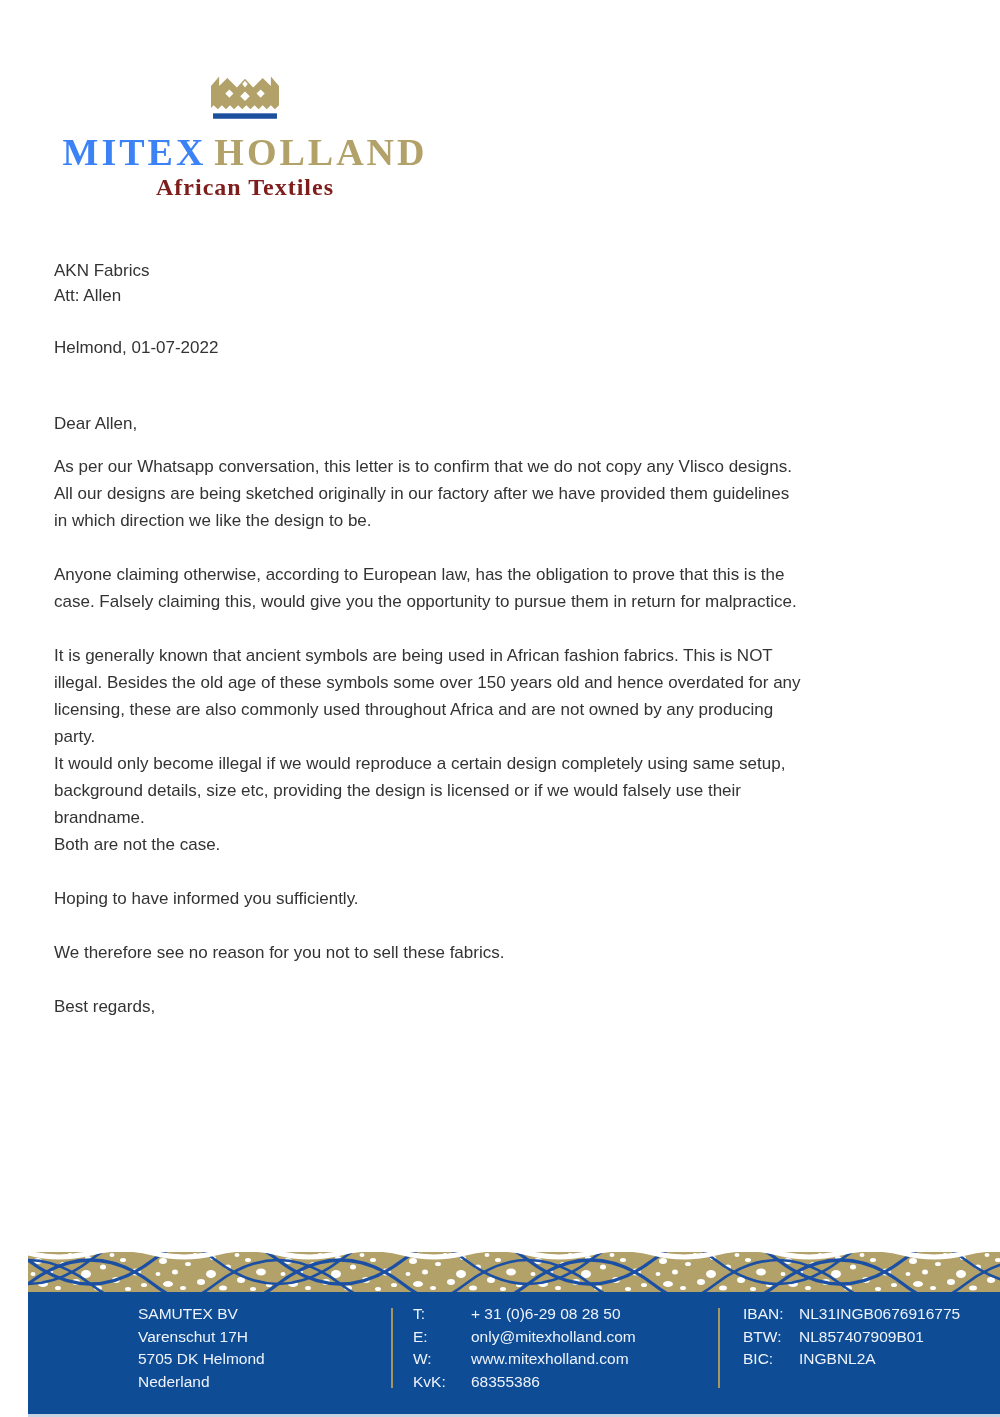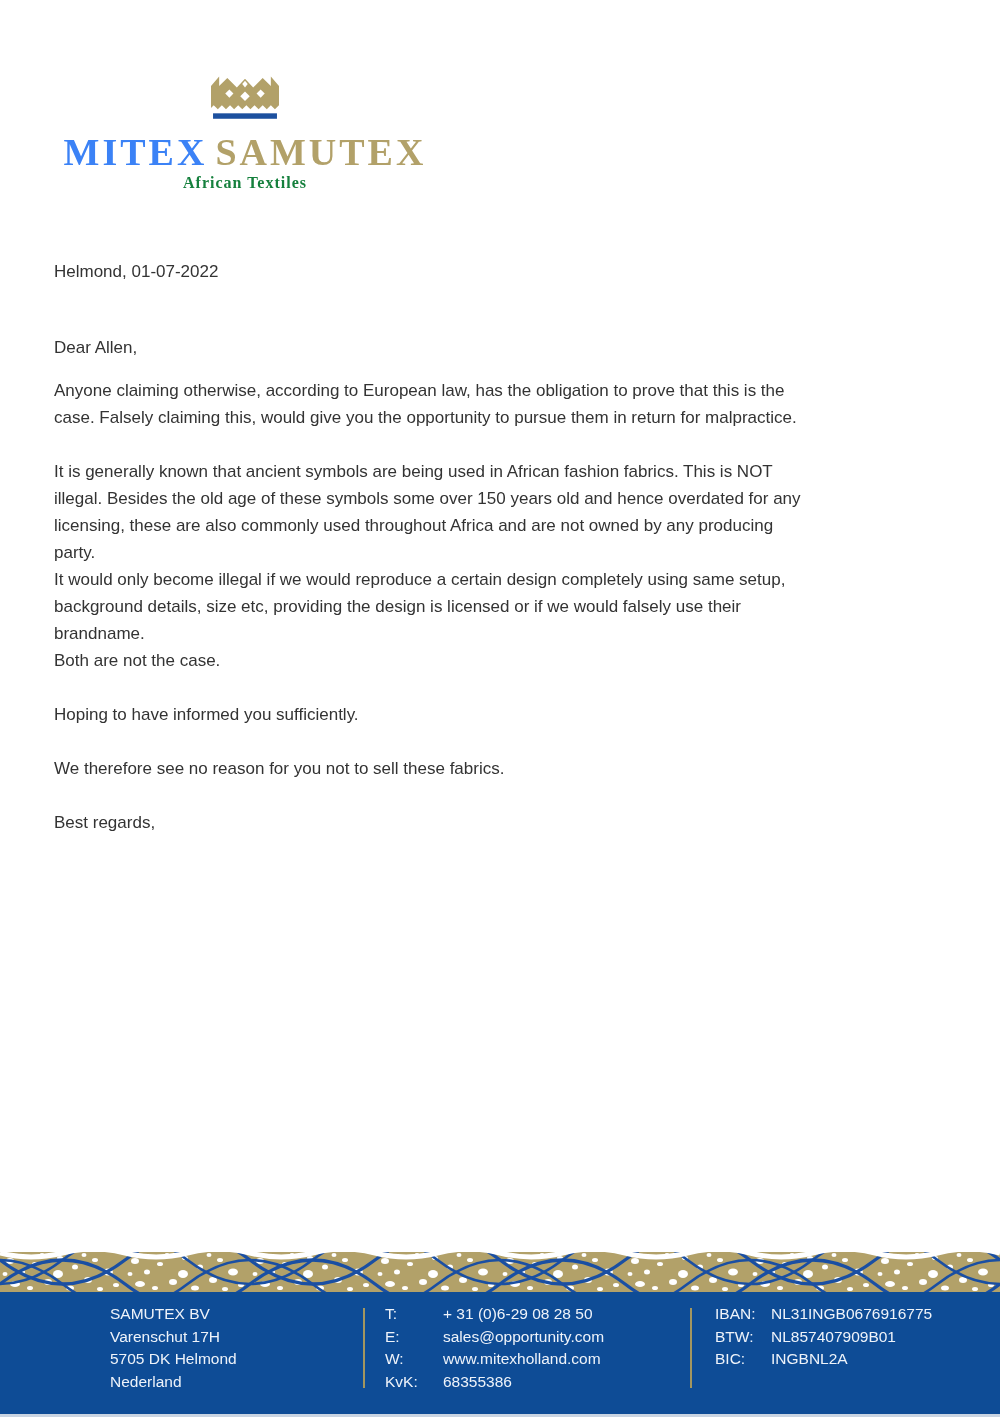--- a/index.html
+++ b/index.html
@@ -16,37 +16,37 @@
   .crown-wrap { display:flex; justify-content:center; margin-bottom:4px; }
   .brand-line {
     font-family:"Liberation Serif", serif;
     font-size:38px; font-weight:700; letter-spacing:3px; white-space:nowrap;
     line-height:40px;
   }
   .brand-primary { color:#3b82f6; }
   .brand-secondary { color:#b2a169; margin-left:8px; }
   .tagline {
     font-family:"Liberation Serif", serif;
-    font-size:16px; font-weight:700; letter-spacing:1px; color:#15803d;
+    font-size:24px; font-weight:700; letter-spacing:1px; color:#7f1d1d;
     margin-top:2px;
   }
   
   .letter {
     position:absolute; left:54px; top:258px; width:870px;
     color:#333333; font-size:17px; line-height:27px;
   }
   .letter p { white-space:pre-line; }
   .recipient  { line-height:25px; margin-bottom:26px; }
   .dateline   { margin-bottom:49px; }
   .salutation { margin-bottom:16px; }
   .para       { margin-bottom:27px; }
   .closing    { margin-bottom:18px; }
   .signature  { line-height:26px; }
   
-  .footer { position:absolute; left:0; bottom:0; width:829px; }
+  .footer { position:absolute; left:0; bottom:0; width:829px;padding-left:28px; }
   .band { display:block; width:1000px; height:40px; }
   .footer-bar {
     position:relative; width:1000px; height:125px; background:#0e4c96;
     color:#eef3fa; font-size:15.5px;
   }
   .footer-col { position:absolute; top:11px; line-height:22.5px; }
   .col-address { left:110px; }
   .col-contact { left:385px; }
   .col-finance { left:715px; }
   .frow { display:flex; }
@@ -75,28 +75,33 @@
 
         <path fill="#ffffff" d="M27,21 L33,27 L27,33 L21,27 Z"></path>
         <path fill="#ffffff" d="M73,21 L79,27 L73,33 L67,27 Z"></path>
         <path fill="#ffffff" d="M50,8  L54,13 L50,18 L46,13 Z"></path>
         <path fill="#ffffff" d="M50,24 L57,31 L50,38 L43,31 Z"></path>
 
         <rect x="3" y="56" width="94" height="8" fill="#1c509f"></rect>
       </svg>
     </div>
     <div class="brand-line">
-      <span class="brand-primary">MITEX</span><span class="brand-secondary">SAMUTEX</span>
+      <span class="brand-primary">MITEX</span><span class="brand-secondary">HOLLAND</span>
     </div>
     <div class="tagline">African Textiles</div>
   </header>
 
   <main class="letter">
+    <p class="recipient">AKN Fabrics
+Att: Allen</p>
     <p class="dateline">Helmond, 01-07-2022</p>
     <p class="salutation">Dear Allen,</p>
+    <p class="para">As per our Whatsapp conversation, this letter is to confirm that we do not copy any Vlisco designs.
+All our designs are being sketched originally in our factory after we have provided them guidelines
+in which direction we like the design to be.</p>
     <p class="para">Anyone claiming otherwise, according to European law, has the obligation to prove that this is the
 case. Falsely claiming this, would give you the opportunity to pursue them in return for malpractice.</p>
     <p class="para">It is generally known that ancient symbols are being used in African fashion fabrics. This is NOT
 illegal. Besides the old age of these symbols some over 150 years old and hence overdated for any
 licensing, these are also commonly used throughout Africa and are not owned by any producing
 party.
 It would only become illegal if we would reproduce a certain design completely using same setup,
 background details, size etc, providing the design is licensed or if we would falsely use their
 brandname.
 Both are not the case.</p>
@@ -152,21 +157,21 @@
 
       <div class="divider divider-1"></div>
 
       <div class="footer-col col-contact">
         <div class="frow">
           <span class="flabel">T:</span>
           <span class="fvalue">+ 31 (0)6-29 08 28 50</span>
         </div>
         <div class="frow">
           <span class="flabel">E:</span>
-          <span class="fvalue">sales@opportunity.com</span>
+          <span class="fvalue">only@mitexholland.com</span>
         </div>
         <div class="frow">
           <span class="flabel">W:</span>
           <span class="fvalue">www.mitexholland.com</span>
         </div>
         <div class="frow">
           <span class="flabel">KvK:</span>
           <span class="fvalue">68355386</span>
         </div>
       </div>

